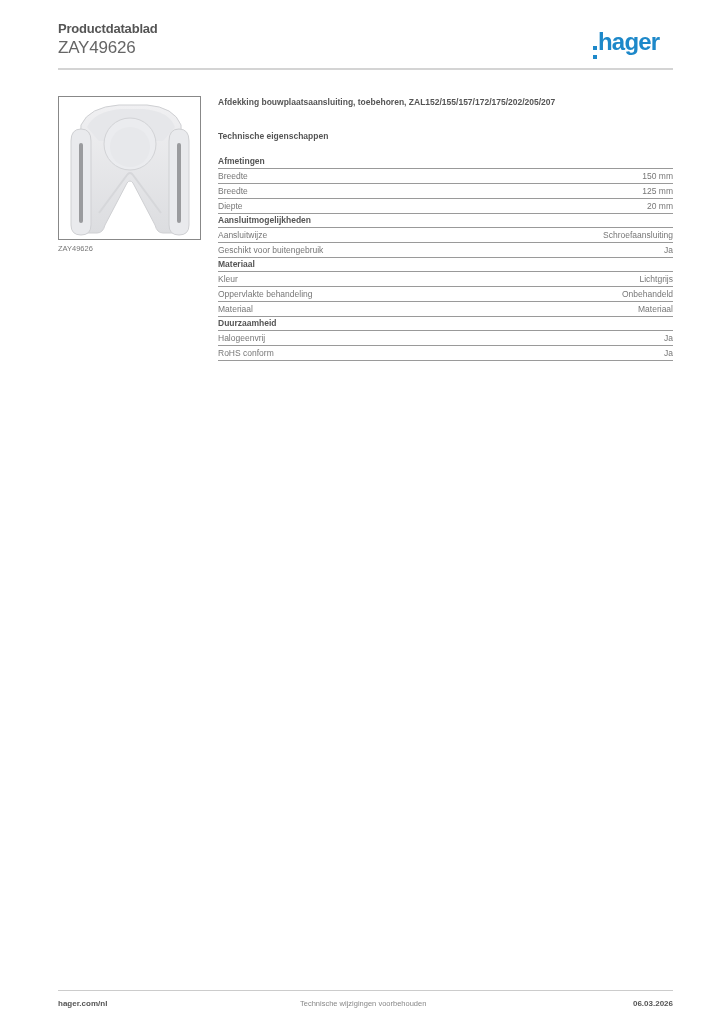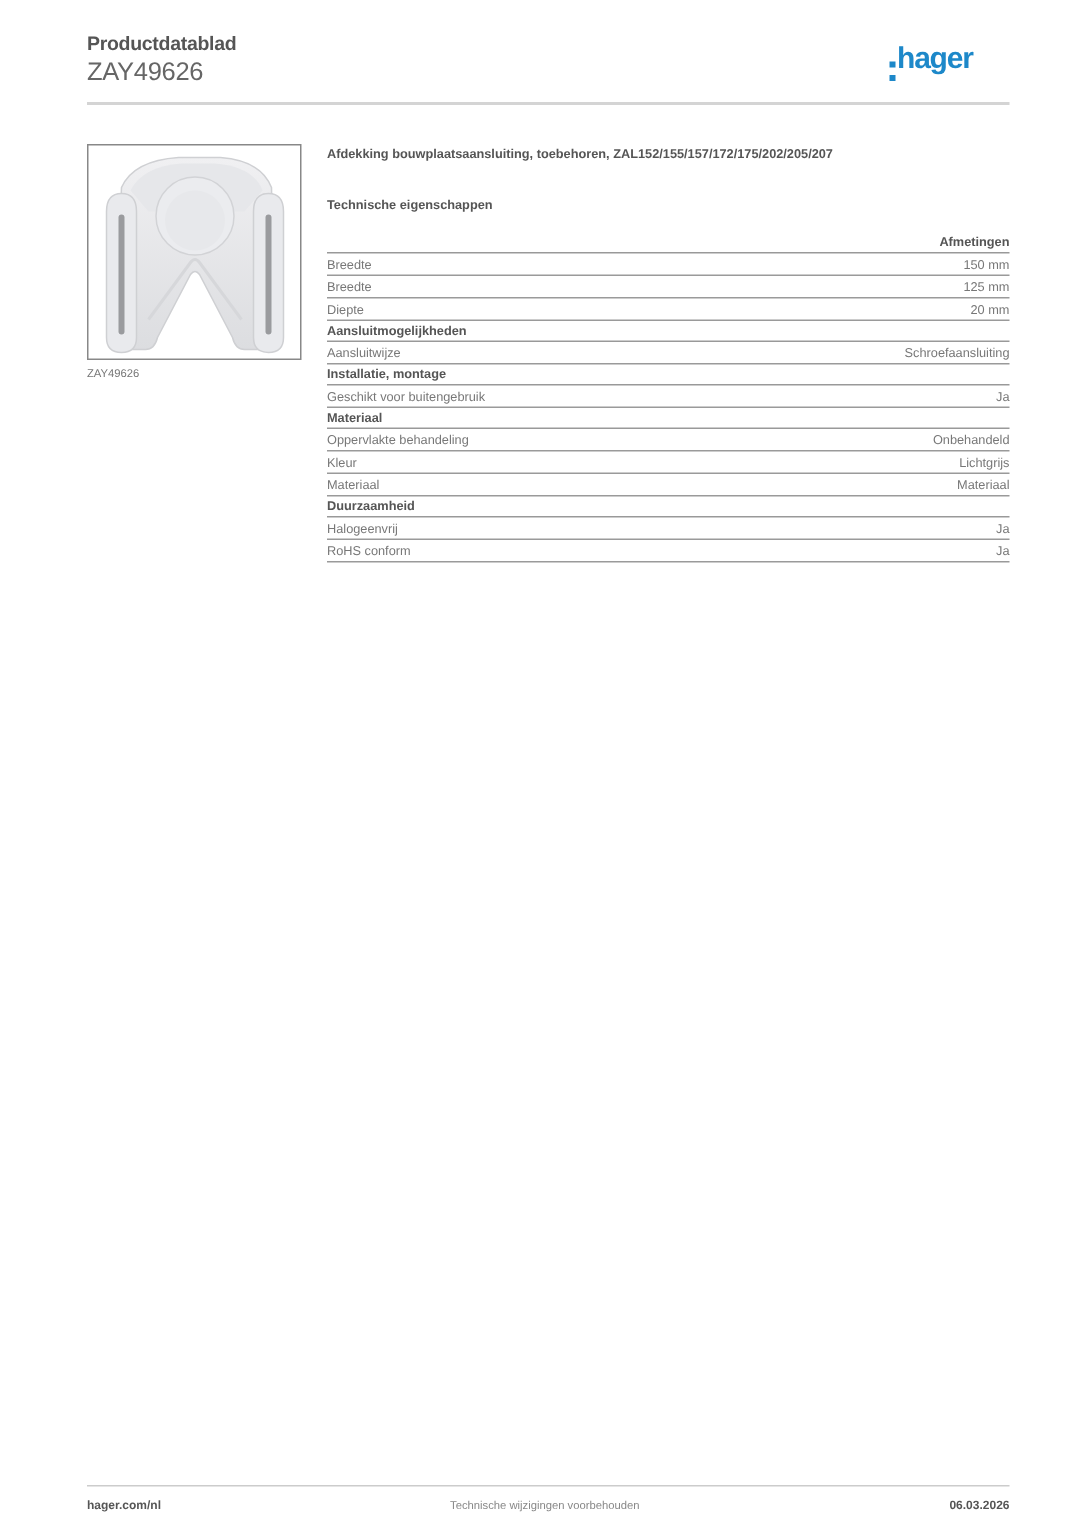--- a/index.html
+++ b/index.html
@@ -1,34 +1,34 @@
 <!DOCTYPE html>
 <html><head>
   <meta charset="utf-8">
   <style>
     * { margin: 0; padding: 0; box-sizing: border-box; }
     html, body { width: 724px; height: 1024px; background: #ffffff; }
     body { position: relative; font-family: "Liberation Sans", sans-serif; color: #555; overflow: hidden; }
 
     .header-title { position: absolute; left: 58px; top: 21px; font-size: 13px; font-weight: bold; color: #555; letter-spacing: -0.2px; }
     .header-code { position: absolute; left: 58px; top: 38px; font-size: 17px; color: #666; letter-spacing: -0.2px; }
-    .logo { position: absolute; left: 593px; top: 28px; font-size: 20px; font-weight: bold; color: #1d88c9; letter-spacing: -0.8px; display: flex; align-items: baseline; }
+    .logo { position: absolute; left: 593px; top: 28px; font-size: 24px; font-weight: bold; color: #1d88c9; letter-spacing: -0.8px; display: flex; align-items: baseline; }
     .logo .colon { display: inline-flex; flex-direction: column; justify-content: space-between; height: 13px; margin-right: 1px; }
     .logo .colon span { display: block; width: 4px; height: 4px; background: #1d88c9; }
     .header-rule { position: absolute; left: 58px; top: 68px; width: 615px; height: 2px; background: #d4d4d4; }
 
     .image-frame { position: absolute; left: 58px; top: 96px; width: 143px; height: 144px; border: 1px solid #888; background: #fff; overflow: hidden; }
     .image-caption { position: absolute; left: 58px; top: 244px; font-size: 7.5px; color: #777; }
 
     .content { position: absolute; left: 218px; top: 96px; width: 455px; }
     .product-desc { font-size: 8.5px; font-weight: bold; color: #555; height: 12px; line-height: 12px; }
     .tech-title { margin-top: 22px; font-size: 8.5px; font-weight: bold; color: #555; height: 12px; line-height: 12px; }
 
     .section { margin-top: 0; }
-    .section.first { margin-top: 13px; text-align: right; }
+    .section.first { margin-top: 13px; }
     .section-title { font-size: 8.5px; font-weight: bold; color: #555; height: 12px; line-height: 12px; border-bottom: 1.5px solid #999; padding-bottom: 1px; height: 14px; }
     .row { display: flex; justify-content: space-between; font-size: 8.5px; color: #777; height: 15px; line-height: 14px; border-bottom: 1px solid #9a9a9a; }
     .row .label, .row .value { white-space: nowrap; }
 
     .footer-rule { position: absolute; left: 58px; top: 990px; width: 615px; height: 1px; background: #ccc; }
     .footer-left { position: absolute; left: 58px; top: 999px; font-size: 8px; font-weight: bold; color: #555; text-align: right; }
     .footer-center { position: absolute; left: 300px; top: 999px; font-size: 7.5px; color: #888; }
     .footer-right { position: absolute; right: 51px; top: 999px; font-size: 8px; font-weight: bold; color: #555; }
   </style>
 </head>
@@ -96,36 +96,35 @@
 
   <div class="section">
     <div class="section-title">Aansluitmogelijkheden</div>
     <div class="row">
       <span class="label">Aansluitwijze</span>
       <span class="value">Schroefaansluiting</span>
     </div>
   </div>
 
   <div class="section">
-    <div class="section-title">Installatie, montage</div>
     <div class="row">
       <span class="label">Geschikt voor buitengebruik</span>
       <span class="value">Ja</span>
     </div>
   </div>
 
   <div class="section">
     <div class="section-title">Materiaal</div>
     <div class="row">
+      <span class="label">Kleur</span>
+      <span class="value">Lichtgrijs</span>
+    </div>
+    <div class="row">
       <span class="label">Oppervlakte behandeling</span>
       <span class="value">Onbehandeld</span>
-    </div>
-    <div class="row">
-      <span class="label">Kleur</span>
-      <span class="value">Lichtgrijs</span>
     </div>
     <div class="row">
       <span class="label">Materiaal</span>
       <span class="value">Materiaal</span>
     </div>
   </div>
 
   <div class="section">
     <div class="section-title">Duurzaamheid</div>
     <div class="row">

